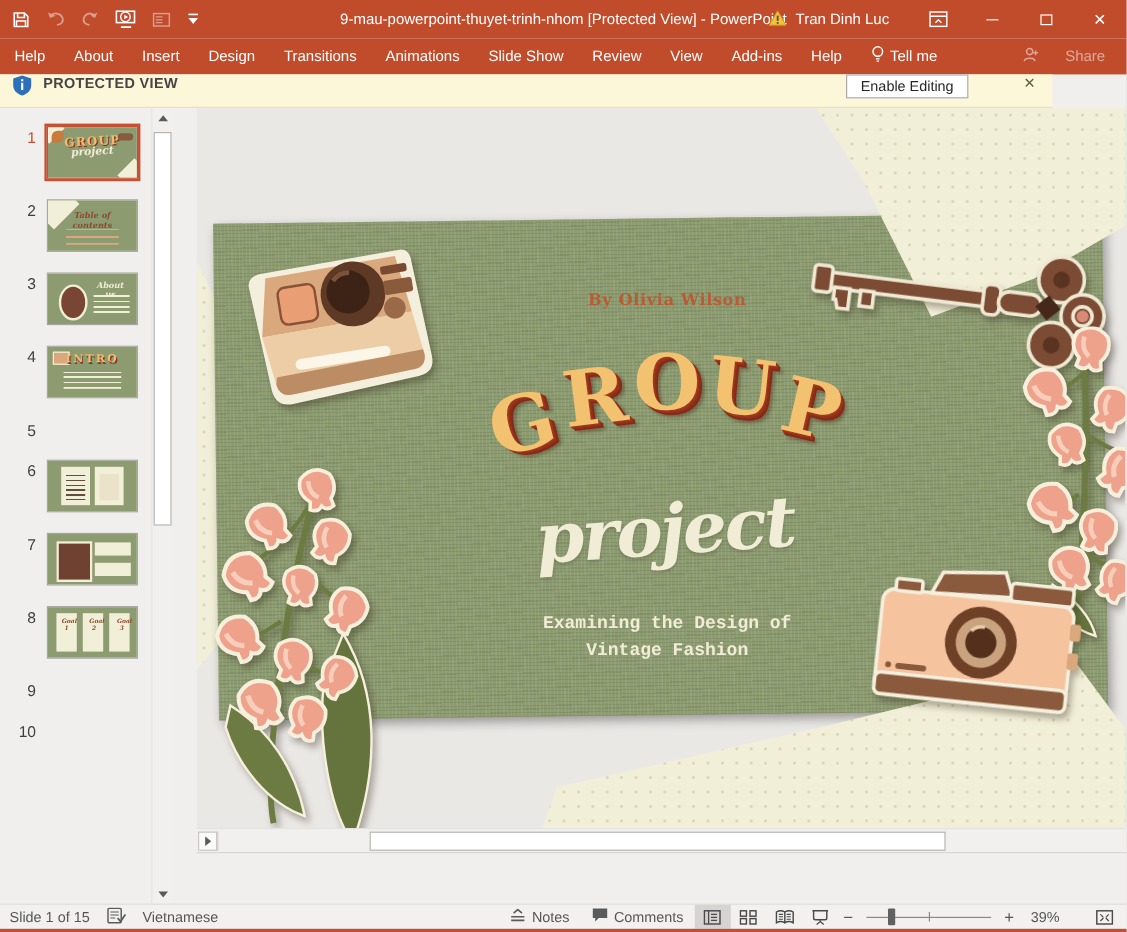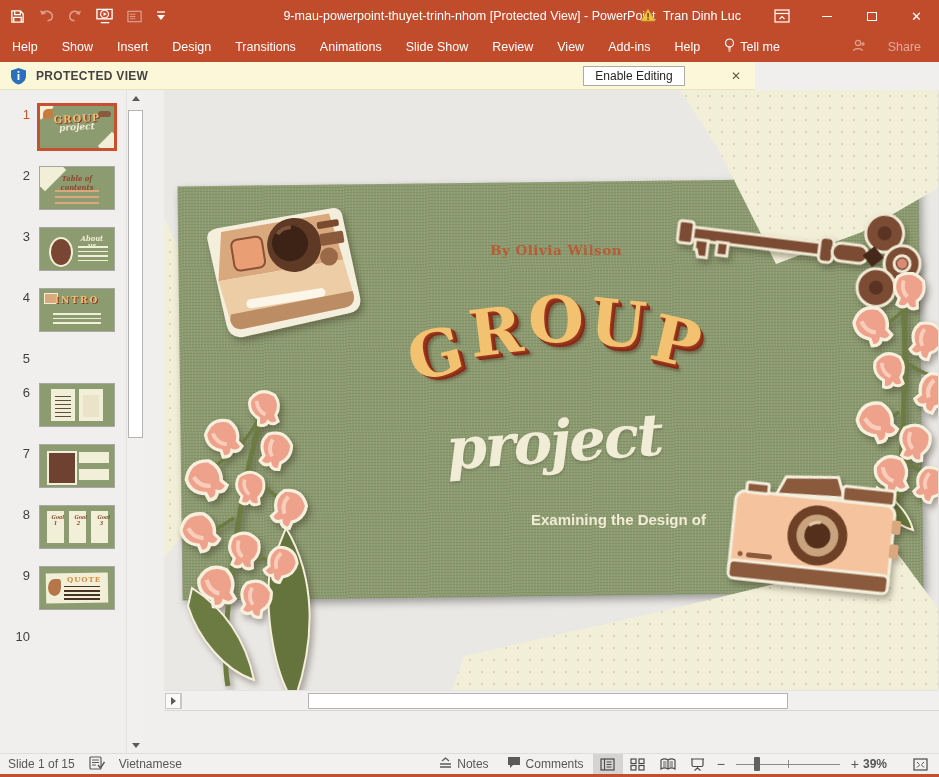--- a/index.html
+++ b/index.html
@@ -22,21 +22,21 @@
   .min-glyph { display:block; width:10px; height:1px; background:#fff; }
   .max-glyph { display:block; width:10px; height:9px; border:1px solid #fff; }
 
   
   .ribbon { position:absolute; left:0; top:32px; width:939px; height:30px; background:#C04C2C; display:flex; align-items:center; color:#fff; font-size:12.5px; }
   .rtab { padding:7px 12px; cursor:default; white-space:nowrap; }
   .rtab.tellme { display:flex; align-items:center; gap:5px; }
   .share-btn { position:absolute; right:18px; display:flex; align-items:center; gap:22px; opacity:.5; }
 
   
-  .pv-banner { position:absolute; left:0; top:62px; width:755px; height:28px; background:#FDF7D9; border-bottom:1px solid #E8E2B8; display:flex; align-items:center; font-size:12px; color:#3B3B3B; }
+  .pv-banner { position:absolute; left:0; top:62px; width:877px; height:28px; background:#FDF7D9; border-bottom:1px solid #E8E2B8; display:flex; align-items:flex-start; font-size:12px; color:#3B3B3B; }
   .pv-shield { margin:0 9px 0 10px; display:flex; }
   .pv-label { font-weight:bold; letter-spacing:.3px; margin-right:12px; color:#444; }
   .pv-msg { color:#3B3B3B; }
   .pv-btn { position:absolute; right:70px; width:102px; height:20px; background:#FFFFFF; border:1px solid #ABABAB; font-size:12px; color:#262626; text-align:center; line-height:18px; cursor:pointer; }
   .pv-close { position:absolute; right:10px; color:#605C44; font-size:12px; width:18px; text-align:center; cursor:pointer; }
 
   
   .workspace { position:absolute; left:0; top:90px; width:939px; height:663px; }
 
   
@@ -137,22 +137,22 @@
   .big-title .g0 { transform:translateY(34px) rotate(-14deg); }
   .big-title .g1 { transform:translateY(12px) rotate(-7deg); }
   .big-title .g2 { transform:translateY(0px) rotate(-1deg); }
   .big-title .g3 { transform:translateY(4px) rotate(6deg); }
   .big-title .g4 { transform:translateY(22px) rotate(13deg); }
 
   .script-title { position:absolute; left:230px; top:318px; width:320px; text-align:center;
     font-family:"DejaVu Serif", serif; font-style:italic; font-weight:bold; font-size:58px; letter-spacing:-2px;
     color:#F1ECD6; transform:rotate(-4deg); text-shadow:0 2px 3px rgba(40,40,20,.2); }
 
-  .subtitle { position:absolute; left:242px; top:418px; width:300px; text-align:right;
-    font-family:Liberation Sans, sans-serif; font-size:15px; font-weight:bold; line-height:23px; color:#F1ECD6; }
+  .subtitle { position:absolute; left:242px; top:418px; width:300px; text-align:center;
+    font-family:Liberation Mono, monospace; font-size:15px; font-weight:bold; line-height:23px; color:#F1ECD6; }
 
   
   .v-scroll { position:absolute; left:774px; top:0; width:17px; height:602px; background:#F1F0EF; border-left:1px solid #E5E3E1; }
   .v-scroll .sb-thumb { position:absolute; left:1px; top:22px; width:15px; height:40px; background:#FFFFFF; border:1px solid #B5B3B1; }
   .h-scroll { position:absolute; left:0; top:600px; width:774px; height:20px; background:#F1F0EF; border-top:1px solid #E5E3E1; }
   .h-scroll .sb-btn { top:2px; width:16px; height:16px; border:1px solid #C9C7C5; background:#FAFAF9; }
   .h-thumb { position:absolute; left:144px; top:2px; width:480px; height:16px; background:#FFFFFF; border:1px solid #B5B3B1; }
   .corner { position:absolute; left:774px; top:600px; width:17px; height:20px; background:#F1F0EF; }
   .notes-strip { position:absolute; left:0; top:620px; width:791px; height:43px; background:#F0EFED; border-top:1px solid #D8D6D4; }
 
@@ -162,21 +162,21 @@
   .sb-left { display:flex; align-items:center; gap:14px; padding-left:8px; }
   .sb-rgt { position:absolute; right:4px; display:flex; align-items:center; height:100%; }
   .sb-item { display:flex; align-items:center; gap:5px; padding:0 9px; height:100%; }
   .view-btn { width:30px; height:100%; display:flex; align-items:center; justify-content:center; }
   .view-btn.active { background:#D6D4D2; }
   .zoom-track { position:relative; width:104px; height:14px; margin:0 7px; }
   .zoom-track .line { position:absolute; left:0; right:0; top:7px; height:1px; background:#8A8A8A; }
   .zoom-track .tick { position:absolute; left:52px; top:3px; width:1px; height:8px; background:#8A8A8A; }
   .zoom-track .zthumb { position:absolute; left:18px; top:0; width:6px; height:14px; background:#616161; border-radius:1px; }
   .zoom-sign { font-size:14px; color:#565656; padding:0 4px; }
-  .zoom-val { width:34px; margin-right:8px;font-weight:bold; }
+  .zoom-val { width:34px; text-align:right; margin-right:22px; }
 
   .bottom-accent { position:absolute; left:0; top:774px; width:939px; height:3px; background:#C0502F; }
 </style>
 </head>
 <body>
 
 <div id="app">
 
   <div class="titlebar">
     <div class="qat">
@@ -240,21 +240,21 @@
         </div>
       <div class="win-btn">
           <span class="max-glyph"></span>
         </div>
       <div class="win-btn">✕</div>
     </div>
   </div>
 
   <div class="ribbon">
     <span class="rtab">Help</span>
-    <span class="rtab">Show</span>
+    <span class="rtab">About</span>
     <span class="rtab">Insert</span>
     <span class="rtab">Design</span>
     <span class="rtab">Transitions</span>
     <span class="rtab">Animations</span>
     <span class="rtab">Slide Show</span>
     <span class="rtab">Review</span>
     <span class="rtab">View</span>
     <span class="rtab">Add-ins</span>
     <span class="rtab">Help</span>
     <span class="rtab tellme">
@@ -366,27 +366,20 @@
                   <span class="tl tl0">Goal 1</span>
                   <span class="tl tl1">Goal 2</span>
                   <span class="tl tl2">Goal 3</span>
                 </div>
               </div>
             </div>
   </div>
 
   <div class="thumb-item t-quote">
     <span class="thumb-num">9</span>
-    <div class="thumb-frame">
-              <div class="thumb">
-                <div class="thumb-labels">
-                  <span class="tl tl0">QUOTE</span>
-                </div>
-              </div>
-            </div>
   </div>
 
   <div class="thumb-item t-method">
     <span class="thumb-num">10</span>
   </div>
 
 </div>
       <div class="panel-scroll">
         <div class="sb-btn" style="top:0">
             <span class="tri-up"></span>
@@ -441,20 +434,21 @@
           <rect x="197" y="50" width="15" height="15" transform="rotate(45 204.5 57.5)" fill="#46281A"></rect>
         </svg>
 
         <div class="byline">By Olivia Wilson</div>
         <div class="big-title">
           <span class="g0">G</span><span class="g1">R</span><span class="g2">O</span><span class="g3">U</span><span class="g4">P</span>
         </div>
         <div class="script-title">project</div>
         <div class="subtitle">
           <div>Examining the Design of</div>
+          <div>Vintage Fashion</div>
         </div>
 
         <svg class="sticker" style="left:0;top:288px" width="215" height="330" viewBox="0 0 215 330">
           <defs>
             <g id="bell">
               <path d="M-10,-7 Q0,-16 10,-7 Q14,2 8,9 L9,14 Q4,17 1,13 Q-2,17 -7,14 L-6,9 Q-14,2 -10,-7 Z" fill="#EFA28B" stroke="#F6EFDC" stroke-width="2.4"></path>
               <path d="M-5,-5 Q-6,3 0,7" stroke="#F8CDBA" stroke-width="3" fill="none"></path>
             </g>
           </defs>
           <path d="M100,28 C82,90 70,160 64,230 C61,262 60,288 64,308" stroke="#6C7B41" stroke-width="5" fill="none"></path>

